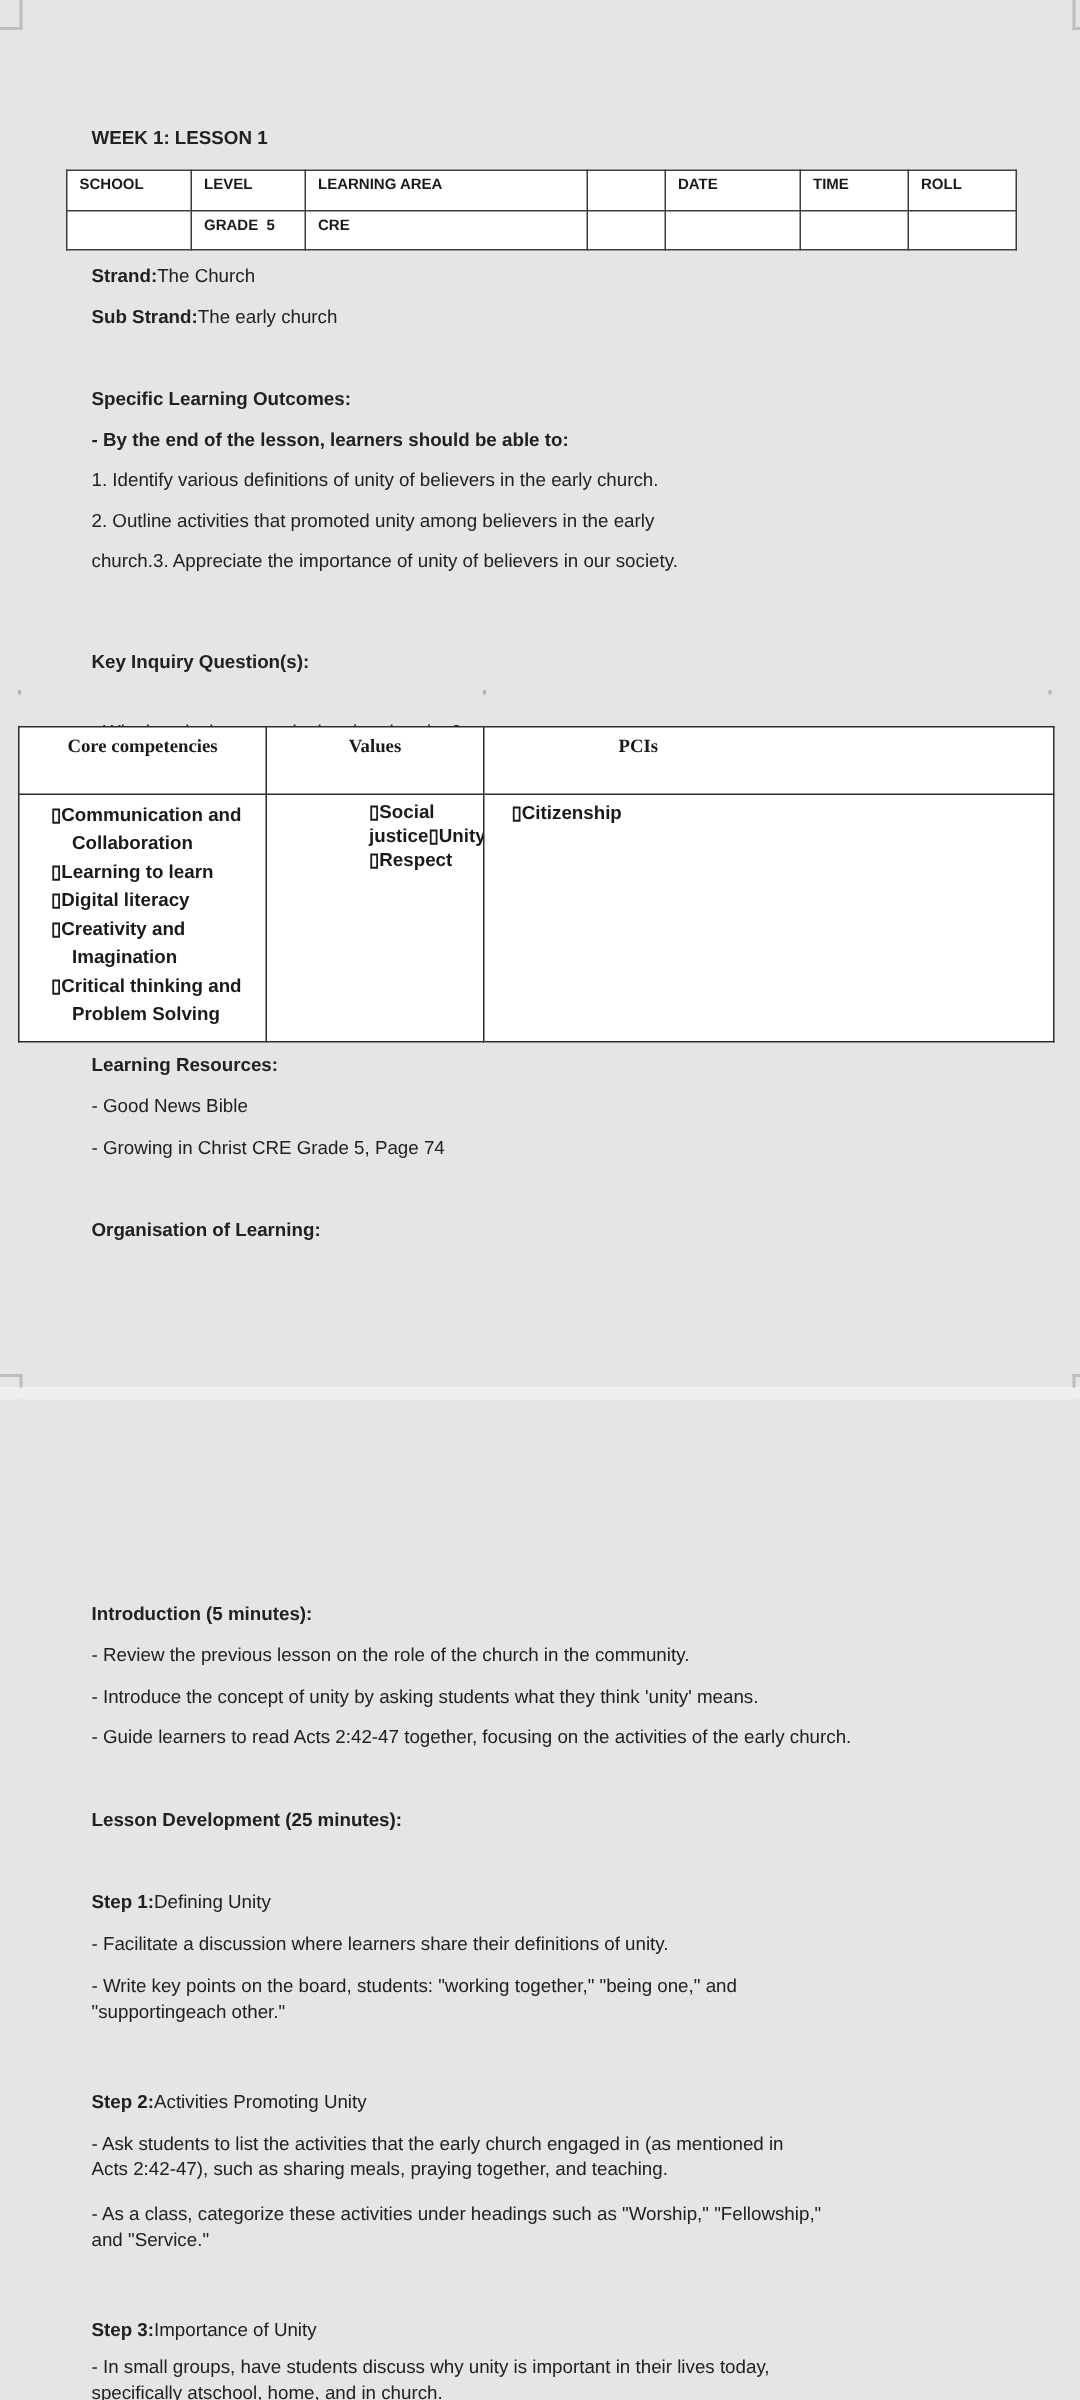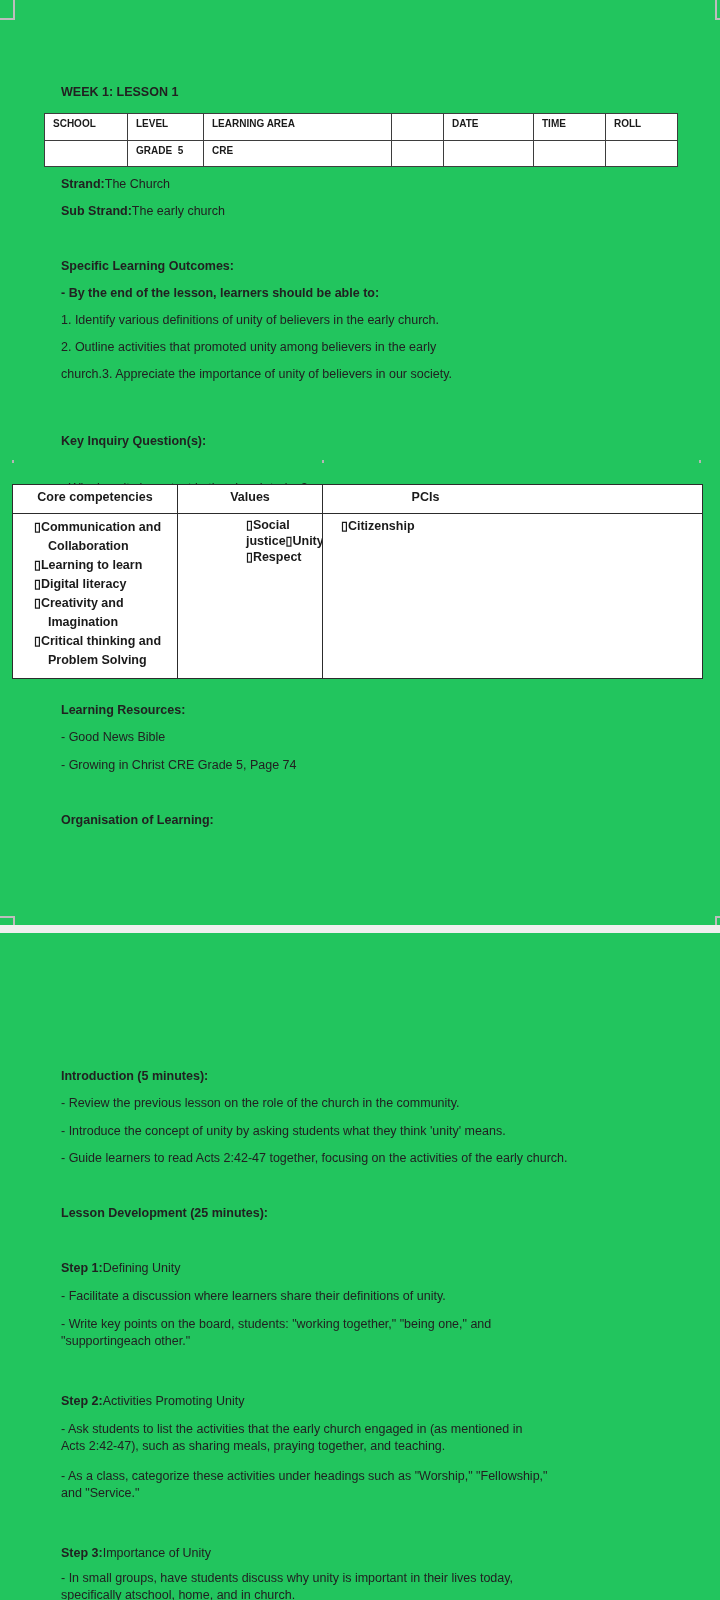--- a/index.html
+++ b/index.html
@@ -1,38 +1,38 @@
 <!DOCTYPE html>
 <html><head>
 <meta charset="utf-8">
 <style>
   html,body{margin:0;padding:0;}
   body{
     width:720px;height:1600px;position:relative;overflow:hidden;
     background:#ffffff;color:#1f1f1f;
     font-family:"Liberation Sans",sans-serif;
   }
-  .page{position:absolute;left:0;width:720px;background:#22c55e;}
+  .page{position:absolute;left:0;width:720px;background:#e5e5e5;}
   .p{position:absolute;left:61px;font-size:12.5px;line-height:17px;
      white-space:pre-line;max-width:615px;color:#212121;}
   .b{font-weight:700;}
 
   table{position:absolute;border-collapse:collapse;table-layout:fixed;background:#fff;}
   
   .t1{left:44px;top:113px;width:633px;}
   .t1 td{border:1px solid #3d3d3d;font-weight:700;font-size:10px;color:#1a1a1a;
          padding:4px 0 0 8px;vertical-align:top;white-space:pre;overflow:hidden;}
   .t1 .hrow{height:27px;}
   .t1 .drow{height:26px;}
 
   
   .t2{left:12px;top:484px;width:690px;}
   .t2 th,.t2 td{border:1.5px solid #2c2c2c;font-size:12.5px;font-weight:700;
                 color:#1a1a1a;vertical-align:top;overflow:hidden;}
-  .t2 .hrow{height:29px;}
+  .t2 .hrow{height:45px;font-family:Liberation Serif, serif;}
   .t2 th{padding-top:5px;text-align:center;font-weight:700;}
   .t2 th.pcis-h{padding-right:175px;}
   .t2 .brow{height:165px;}
   .t2 td.core{padding:4px 4px 0 21px;line-height:19px;}
   .cc-item{padding-left:14px;text-indent:-14px;white-space:pre-line;}
   .t2 td.vals{padding:3px 2px 0 68px;line-height:16px;white-space:pre-line;}
   .t2 td.pcis{padding:4px 2px 0 18px;}
 
   
   .corner{position:absolute;}

